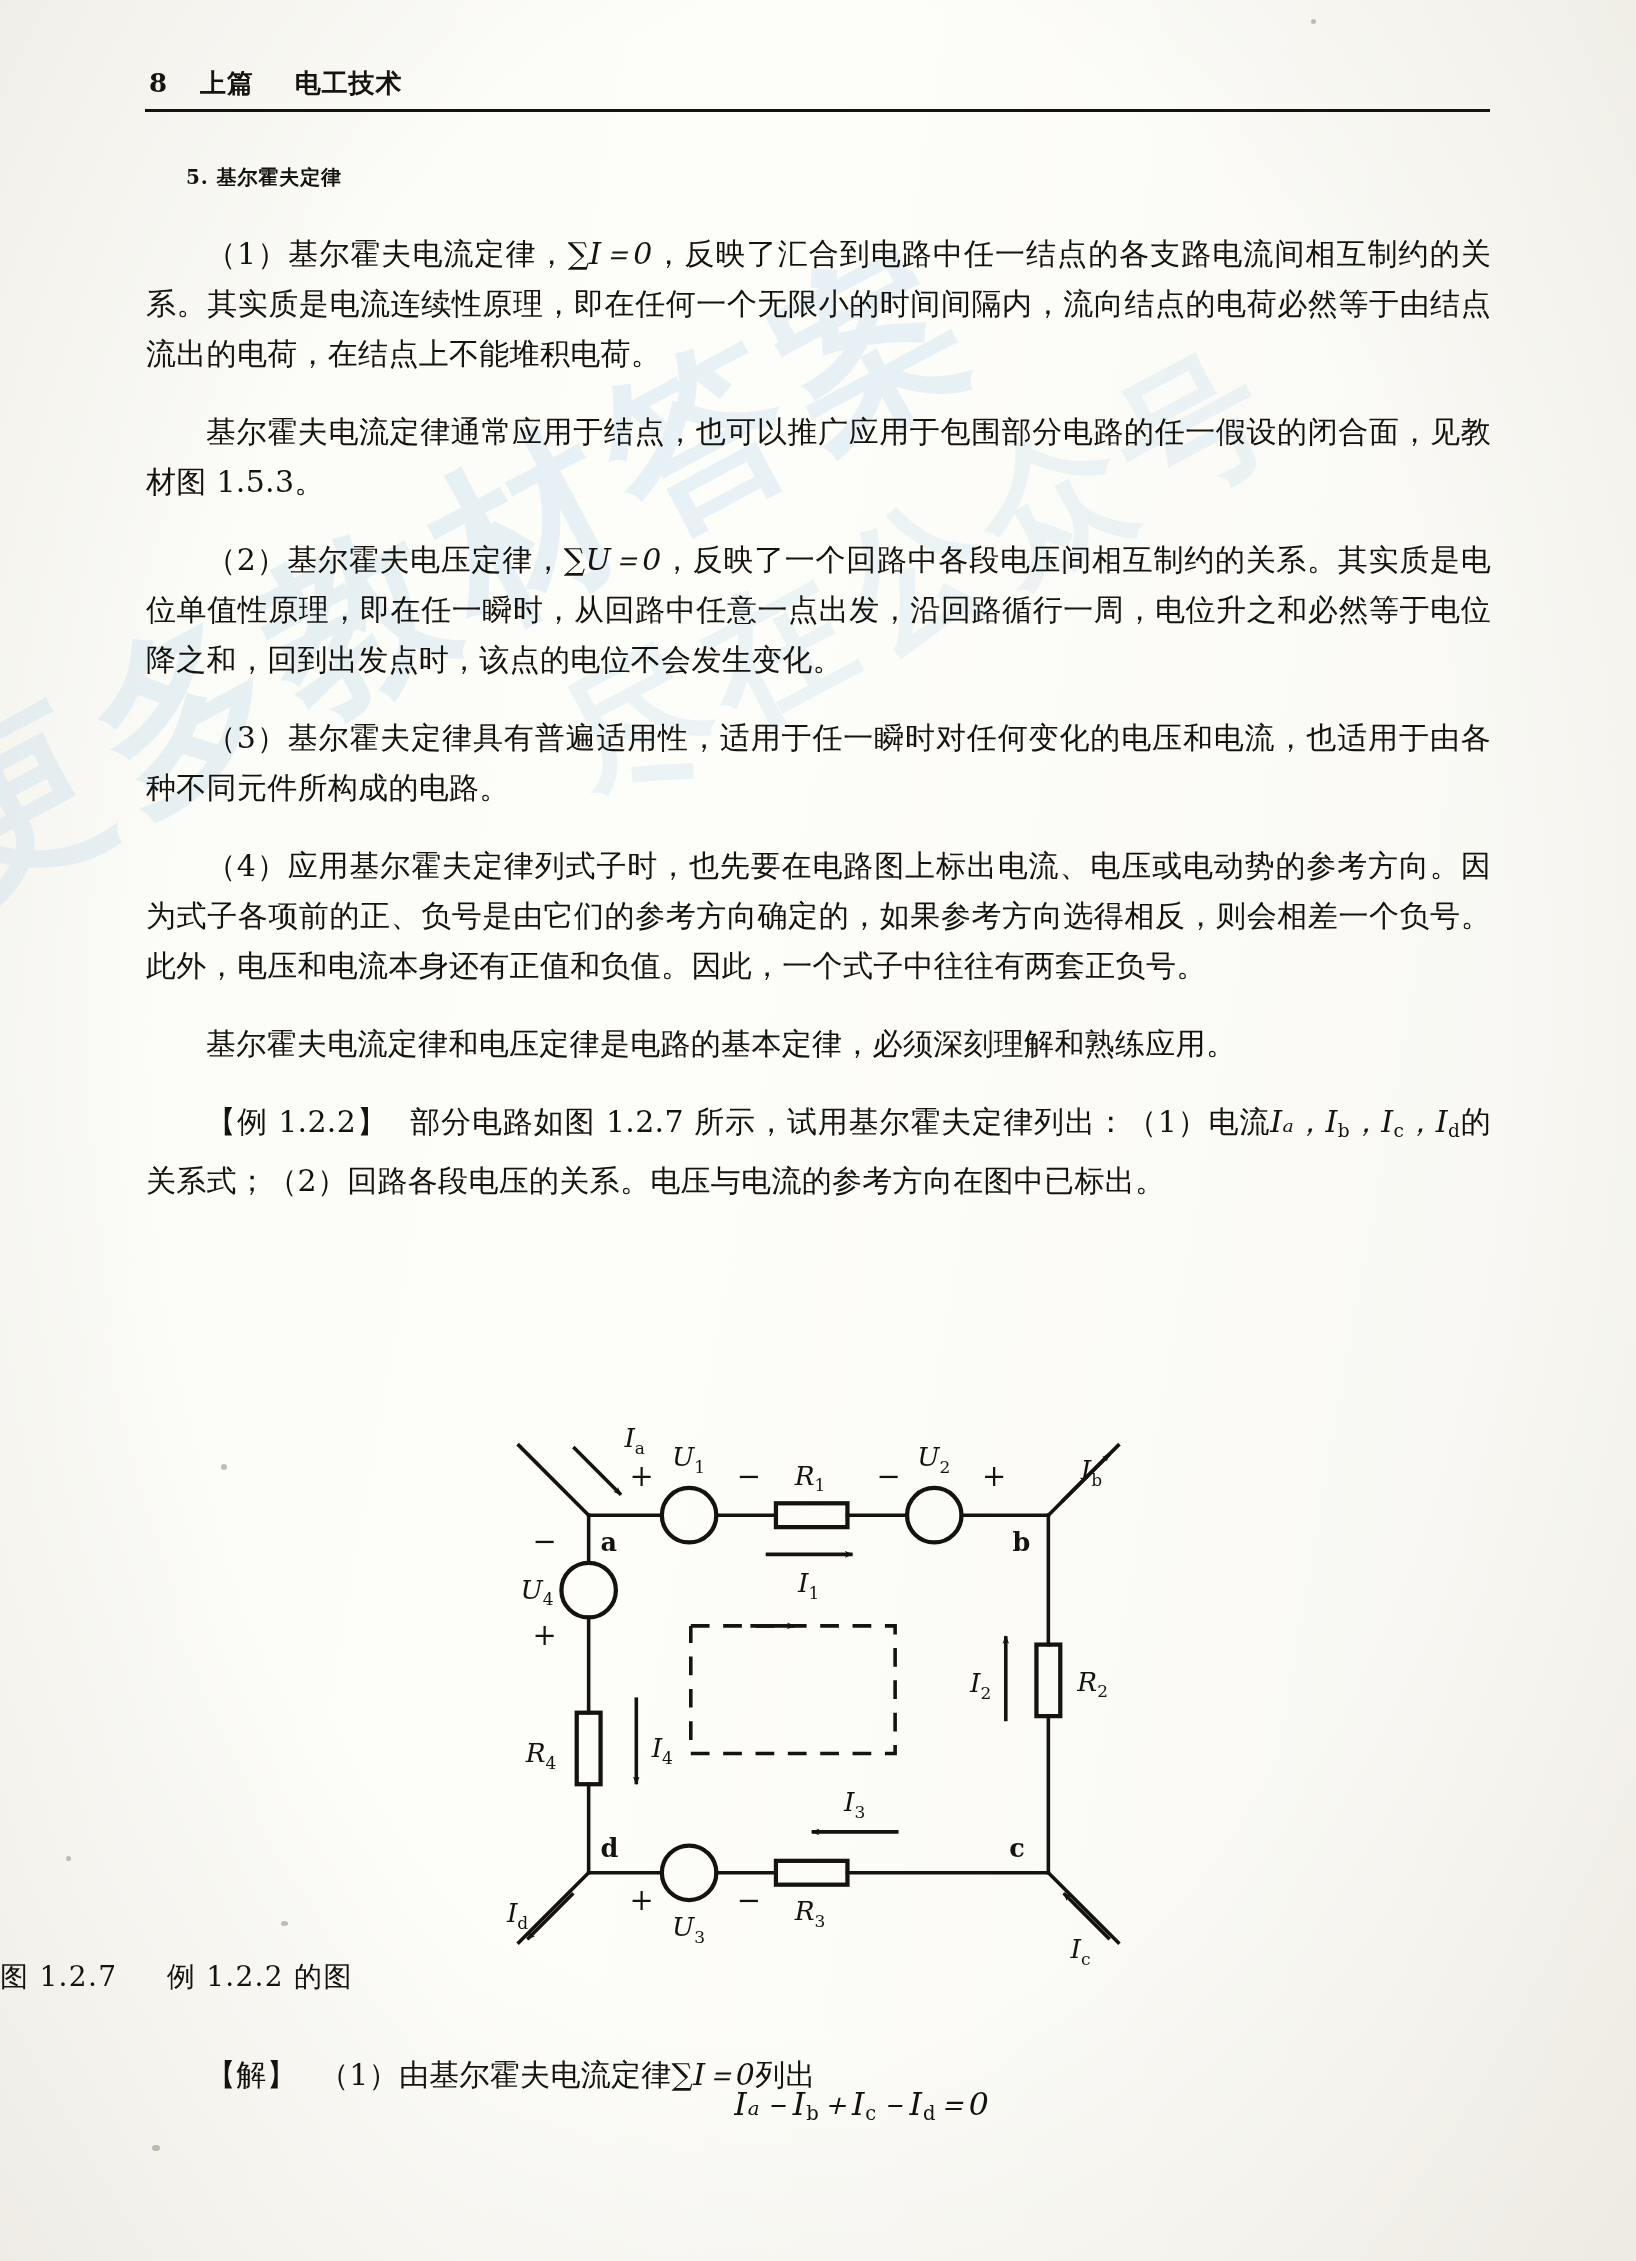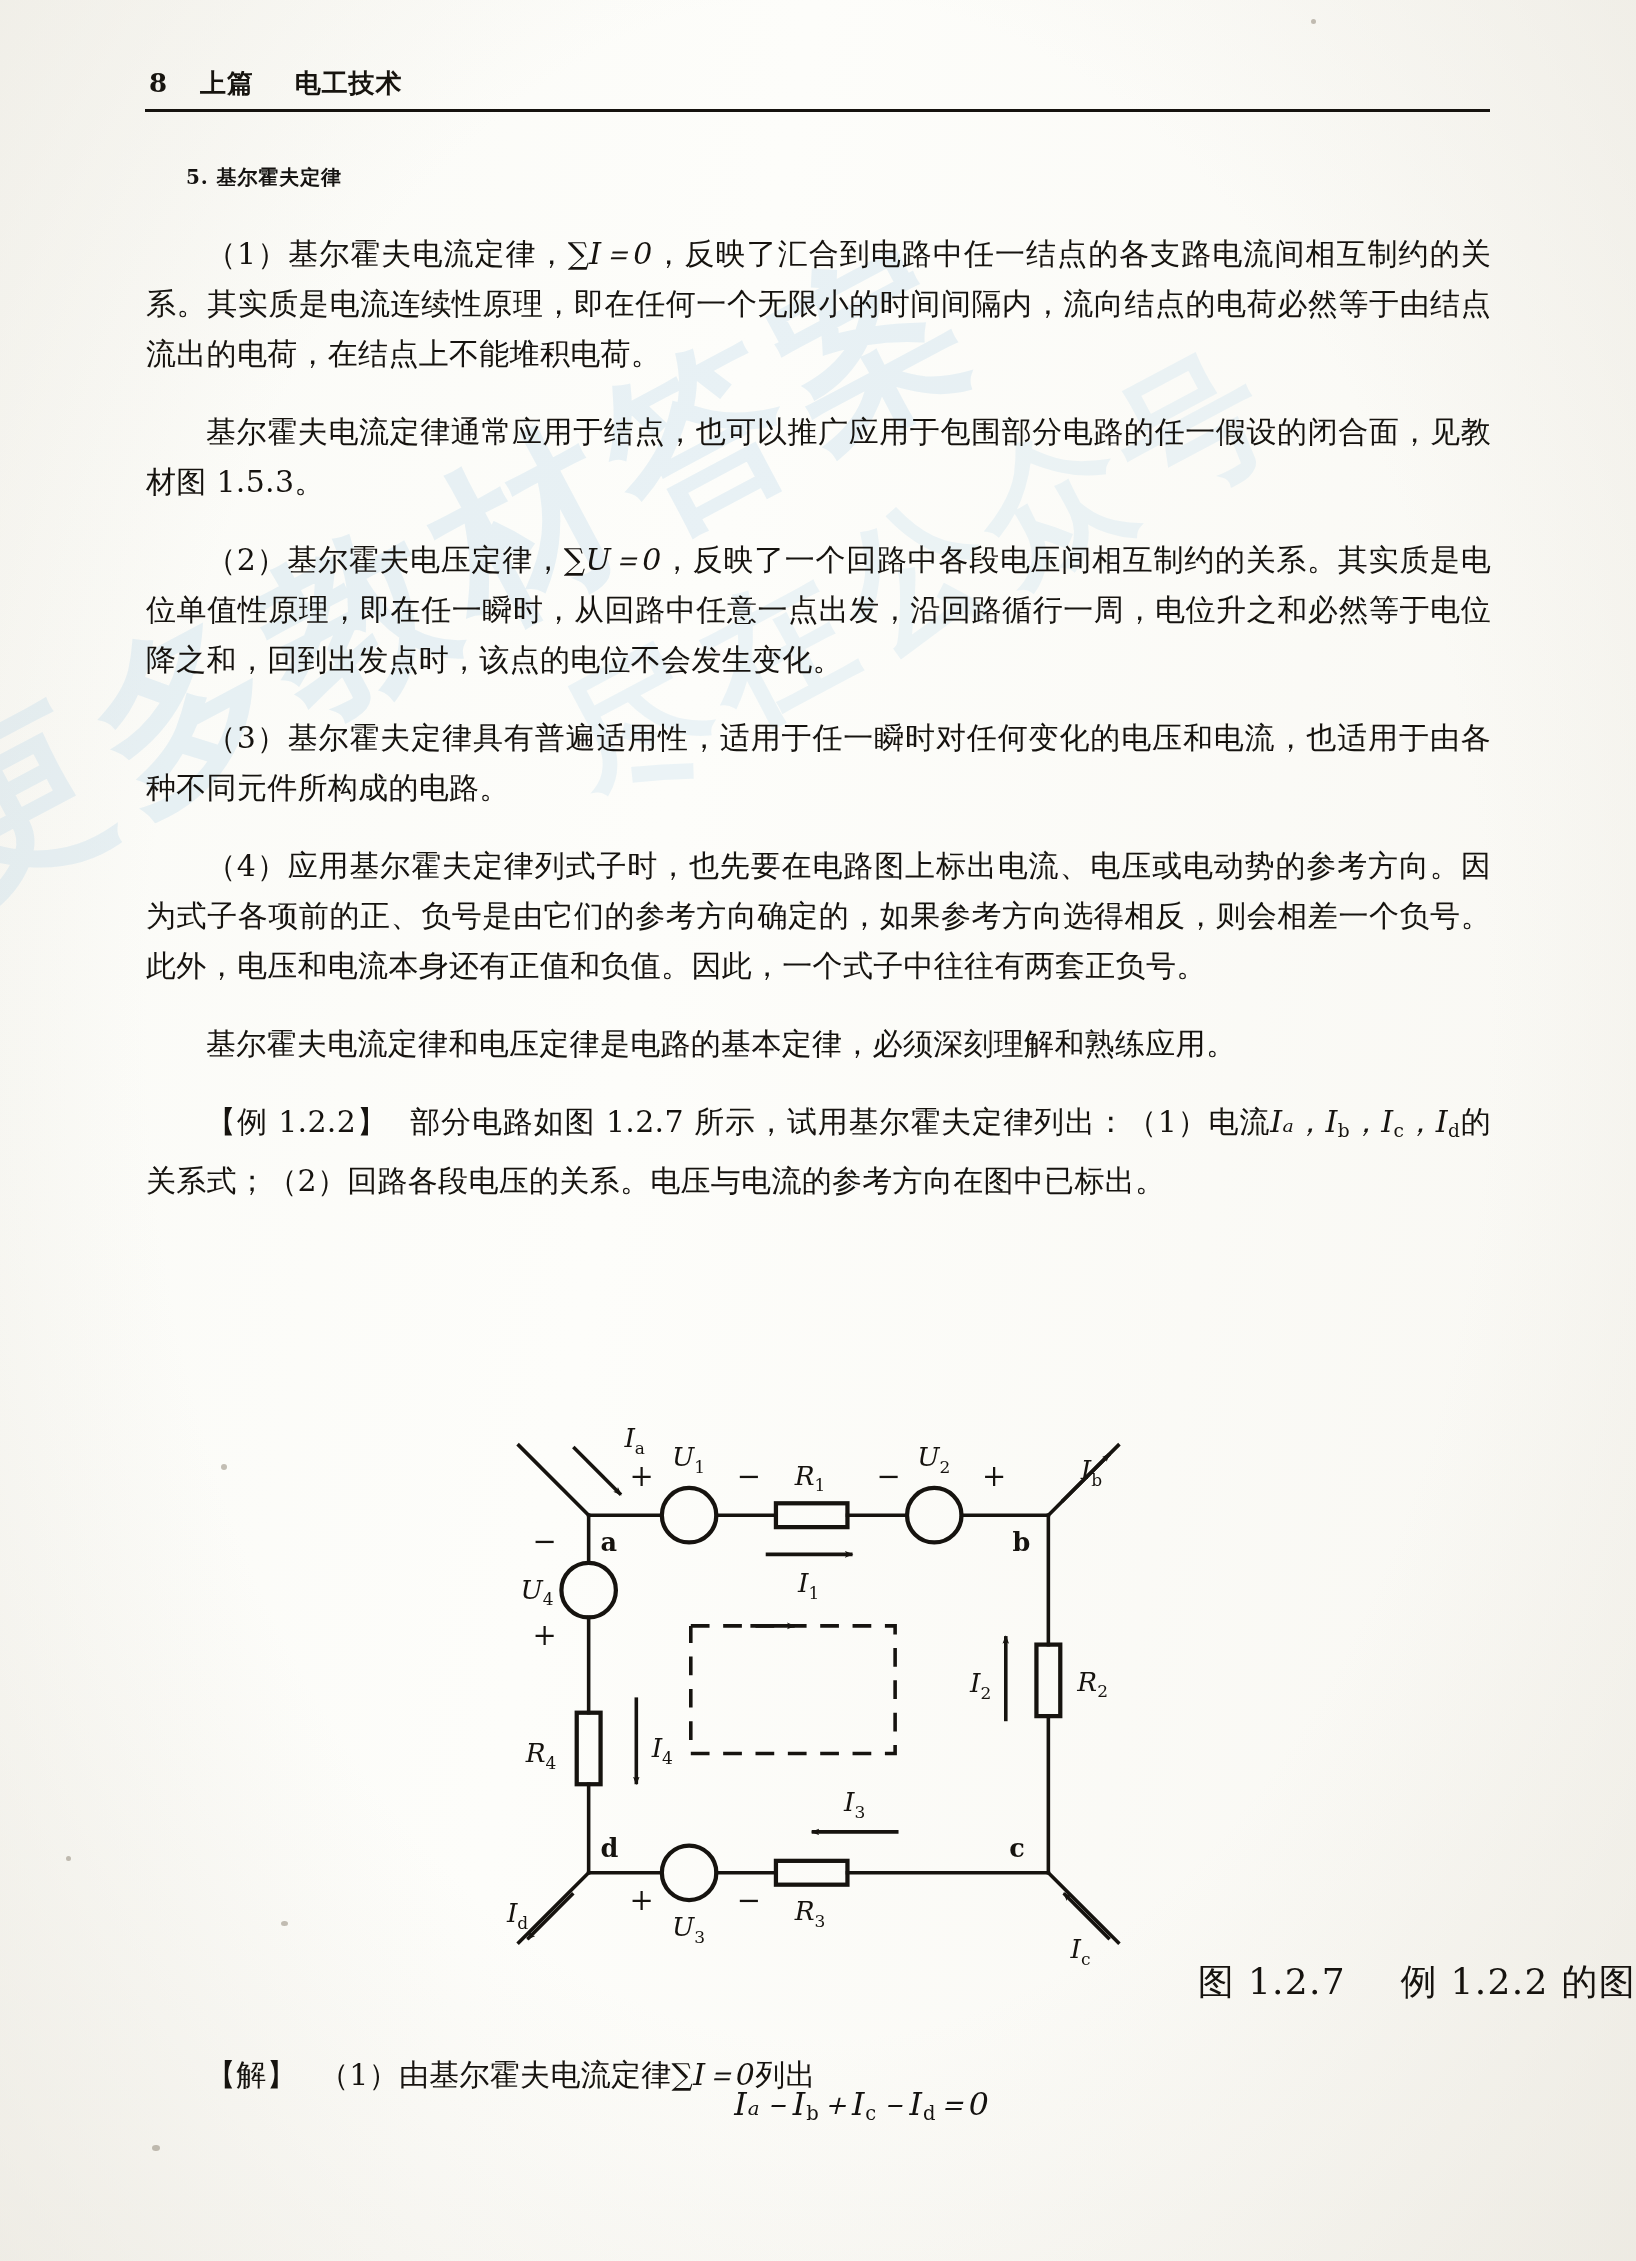--- a/index.html
+++ b/index.html
@@ -96,22 +96,22 @@
     top: 1413px;
     width: 1345px;
     height: 596px;
   }
   .figure-svg { display: block; margin: 0 auto; }
   .fig-caption {
     position: absolute;
     left: 0;
     top: 1958px;
     width: 1636px;
-    text-align: right;
-    font-size: 36px;
+    text-align: left;
+    font-size: 28px;
     letter-spacing: 1.3px;
     color: #16130f;
   }
   .fig-caption .gap { display: inline-block; width: 29px; }
 
   
   .solution {
     position: absolute;
     left: 146px;
     top: 2022px;

